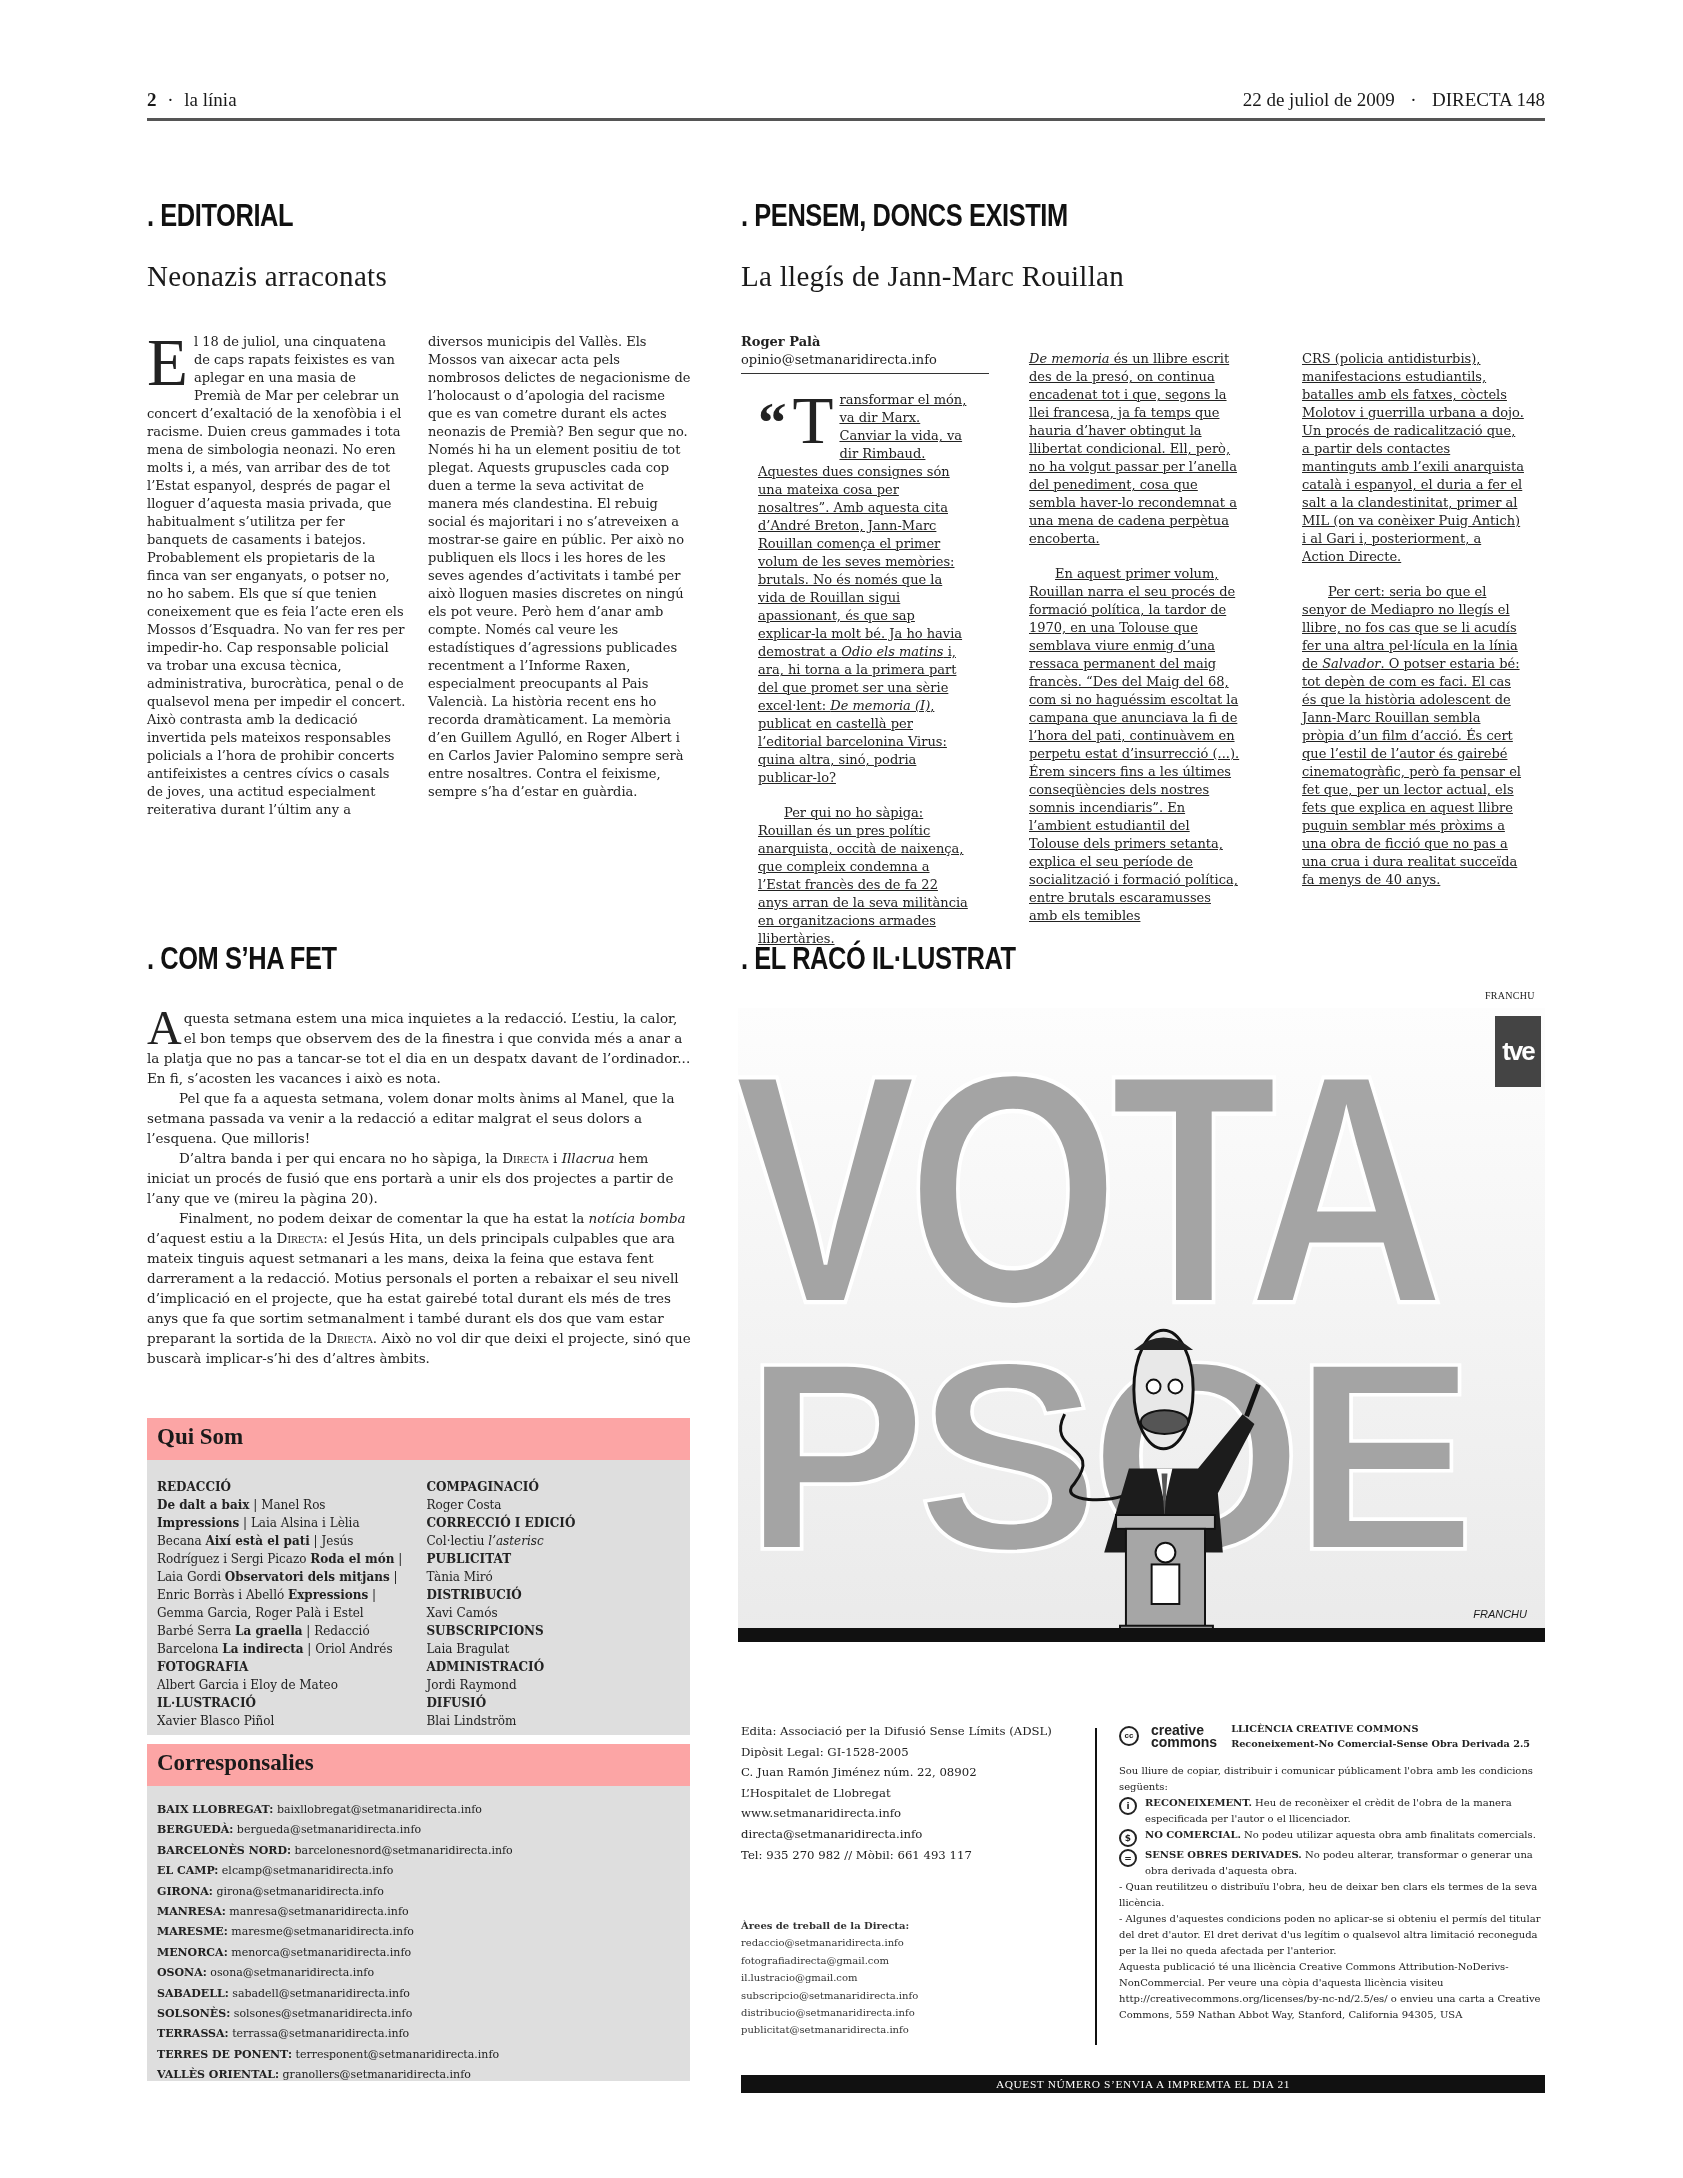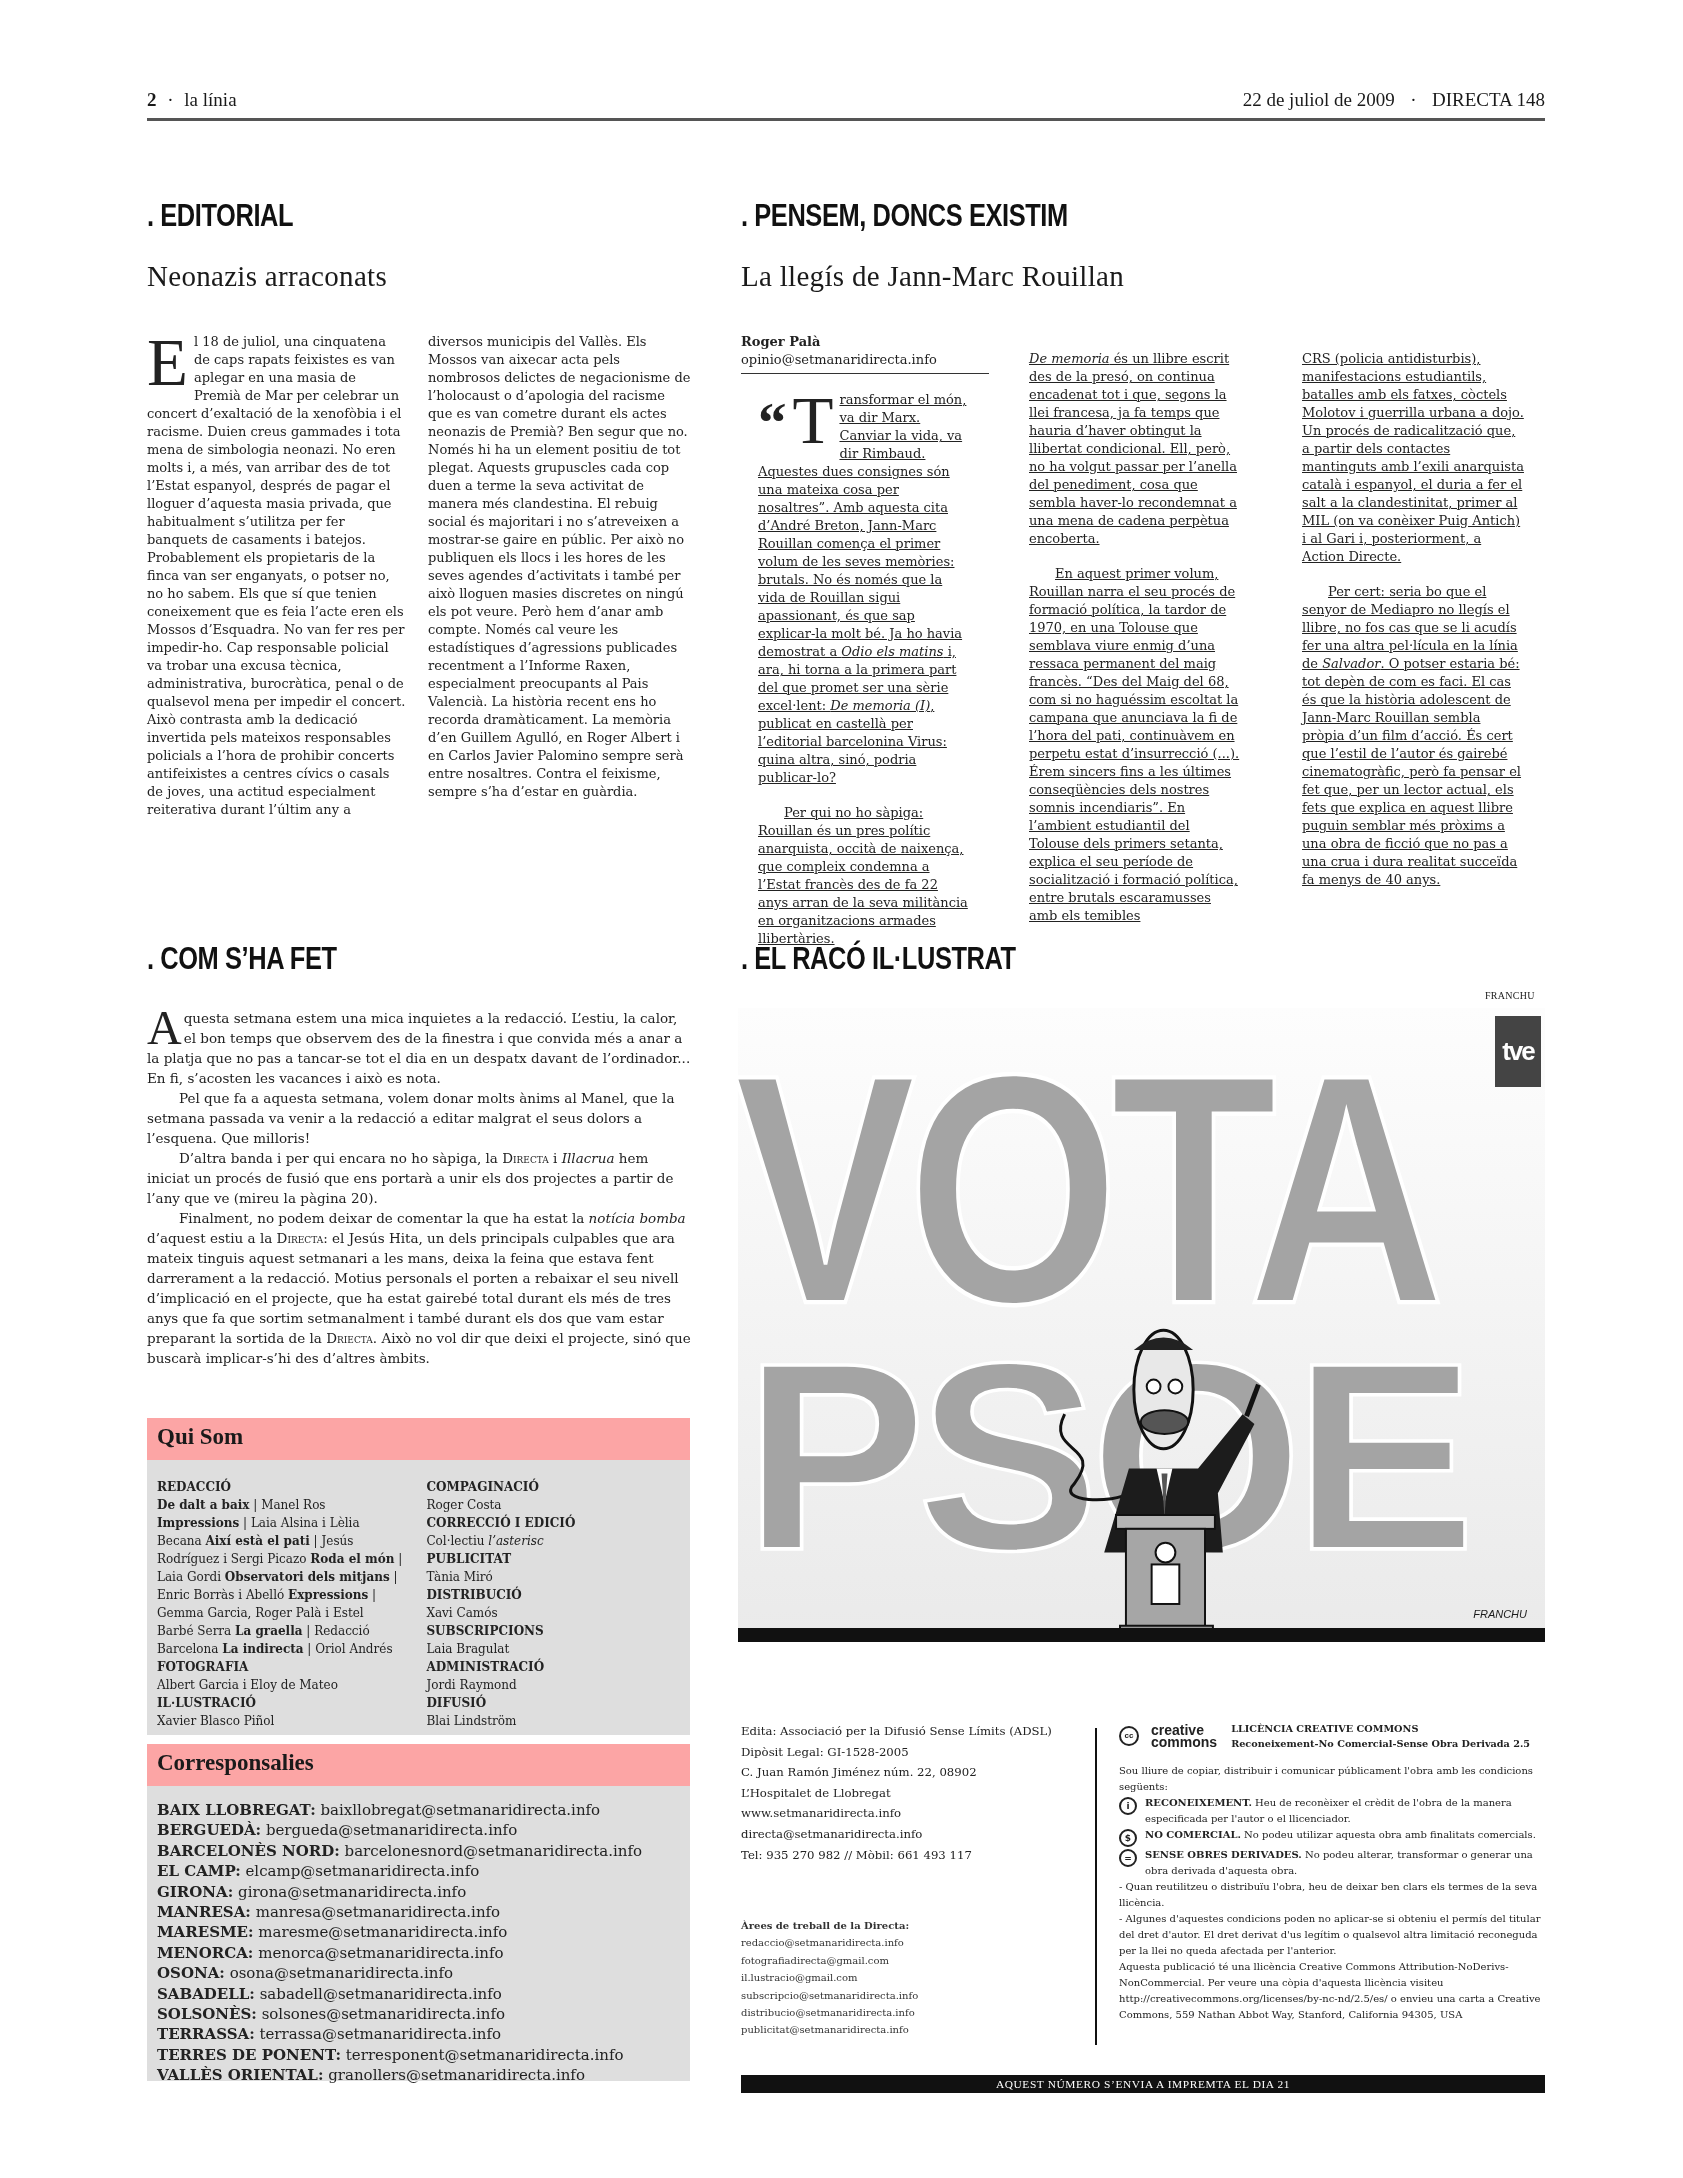--- a/index.html
+++ b/index.html
@@ -157,21 +157,21 @@
       <div class="b">ADMINISTRACIÓ</div>
       <div>Jordi Raymond</div>
       <div class="b">DIFUSIÓ</div>
       <div>Blai Lindström</div>
     </div>
   </div>
 </div>
 
 <div class="box" style="top:1744px; height:337px;">
   <div class="box-head">Corresponsalies</div>
-  <div class="box-body" style="font-size:15px; line-height:20.4px; padding-top:14px;" id="corr-list">
+  <div class="box-body" style="font-size:11px; line-height:20.4px; padding-top:14px;" id="corr-list">
       <div><span class="b">BAIX LLOBREGAT:</span> <span>baixllobregat@setmanaridirecta.info</span></div>
       <div><span class="b">BERGUEDÀ:</span> <span>bergueda@setmanaridirecta.info</span></div>
       <div><span class="b">BARCELONÈS NORD:</span> <span>barcelonesnord@setmanaridirecta.info</span></div>
       <div><span class="b">EL CAMP:</span> <span>elcamp@setmanaridirecta.info</span></div>
       <div><span class="b">GIRONA:</span> <span>girona@setmanaridirecta.info</span></div>
       <div><span class="b">MANRESA:</span> <span>manresa@setmanaridirecta.info</span></div>
       <div><span class="b">MARESME:</span> <span>maresme@setmanaridirecta.info</span></div>
       <div><span class="b">MENORCA:</span> <span>menorca@setmanaridirecta.info</span></div>
       <div><span class="b">OSONA:</span> <span>osona@setmanaridirecta.info</span></div>
       <div><span class="b">SABADELL:</span> <span>sabadell@setmanaridirecta.info</span></div>

